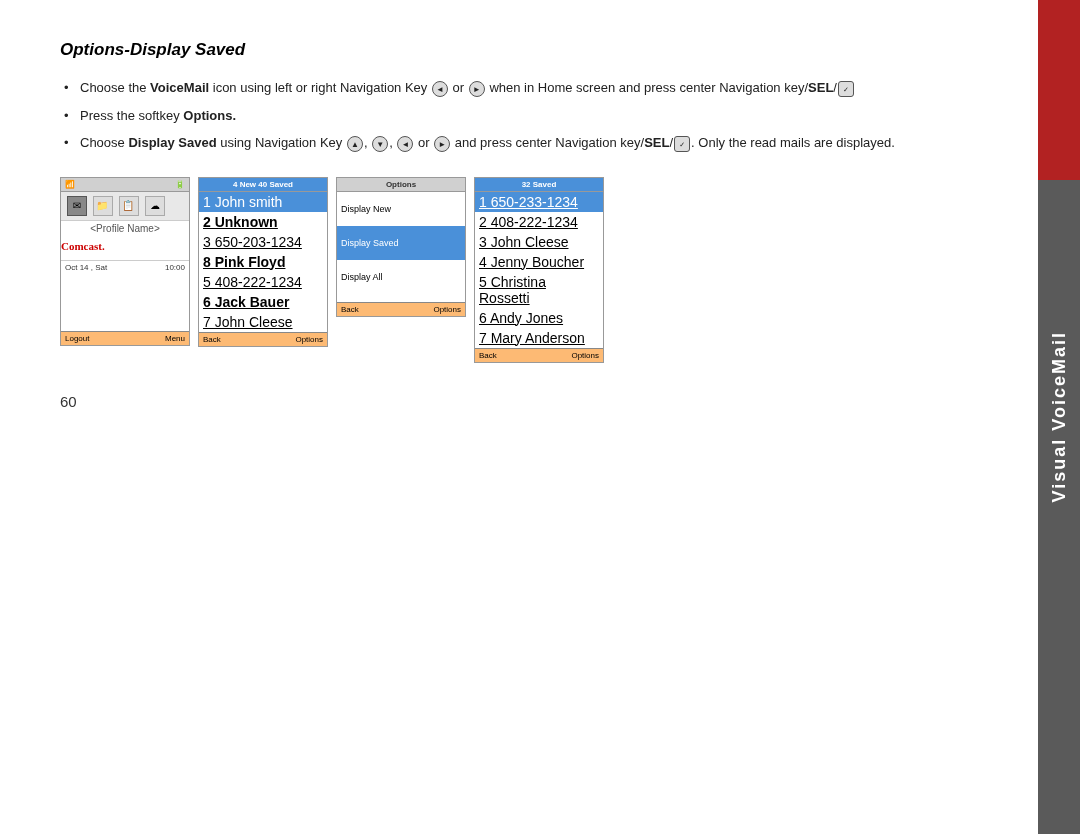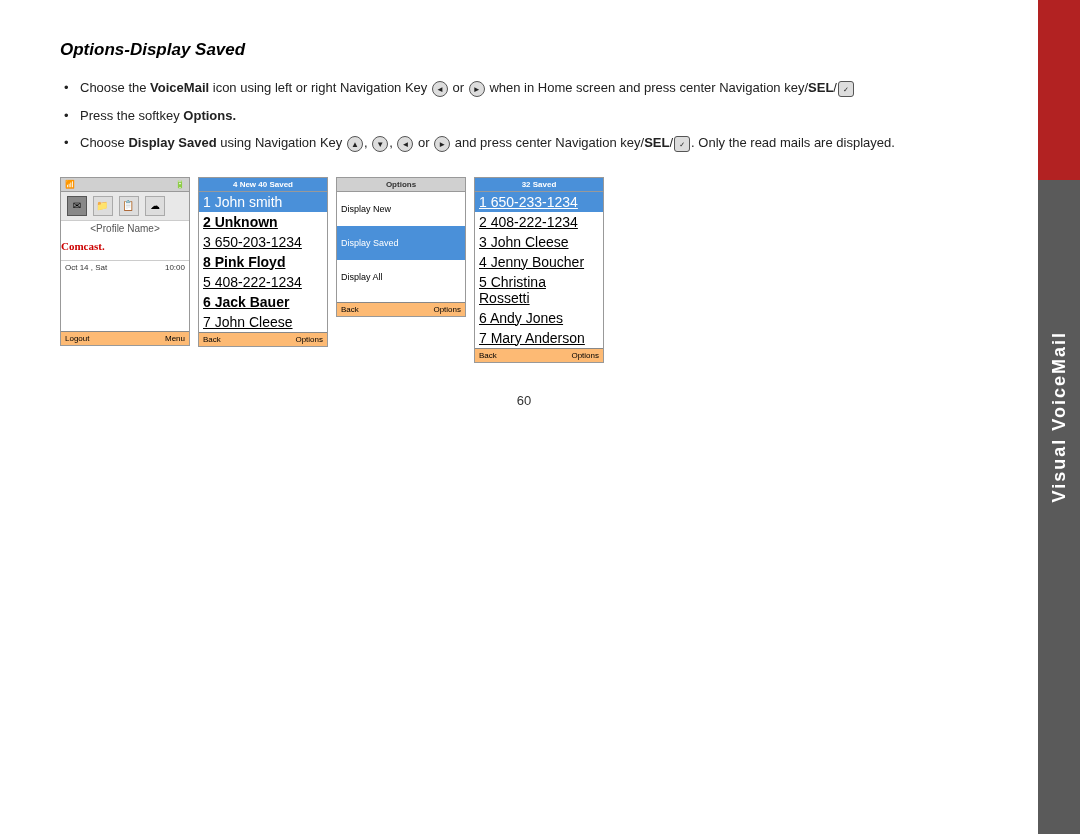--- a/index.html
+++ b/index.html
@@ -235,22 +235,21 @@
       padding: 12px 4px;
       font-size: 9px;
     }
     .options-list li.selected {
       background: #4a90d9;
       color: #fff;
     }
 
     
     .page-number {
-      text-align: center;
-      font-size: 13px;
+      font-size: 15px;
       color: #333;
       margin-top: 30px;
     }
   </style>
 </head>
 <body>
 
 <div class="sidebar-tab">
   <div class="sidebar-accent"></div>
   <span class="sidebar-tab-text">Visual VoiceMail</span>

